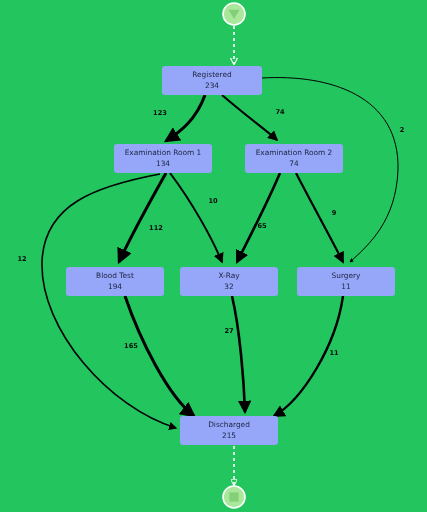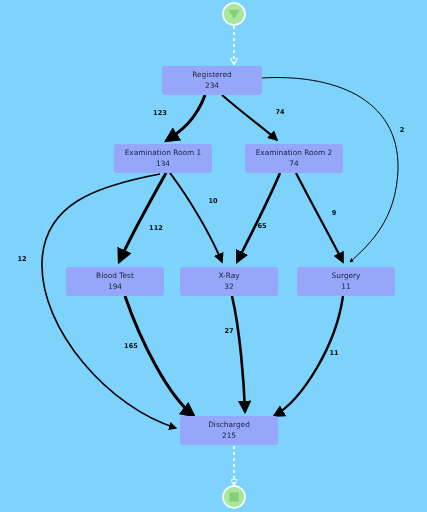--- a/index.html
+++ b/index.html
@@ -11,21 +11,21 @@
   body {
     width: 427px;
     height: 512px;
     overflow: hidden;
     font-family: "DejaVu Sans", "Liberation Sans", sans-serif;
   }
   #diagram-root {
     position: relative;
     width: 427px;
     height: 512px;
-    background: #7dd3fc;
+    background: #22c55e;
   }
   svg#flow-canvas {
     position: absolute;
     left: 0;
     top: 0;
     width: 427px;
     height: 512px;
     display: block;
   }
   .node-box {

